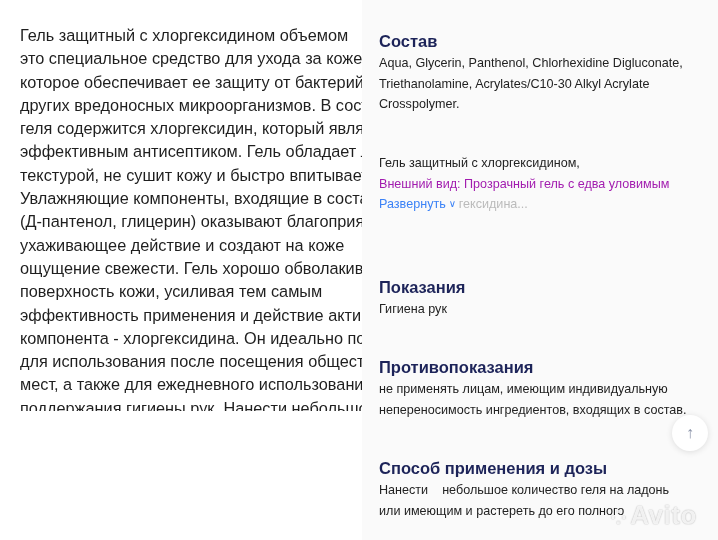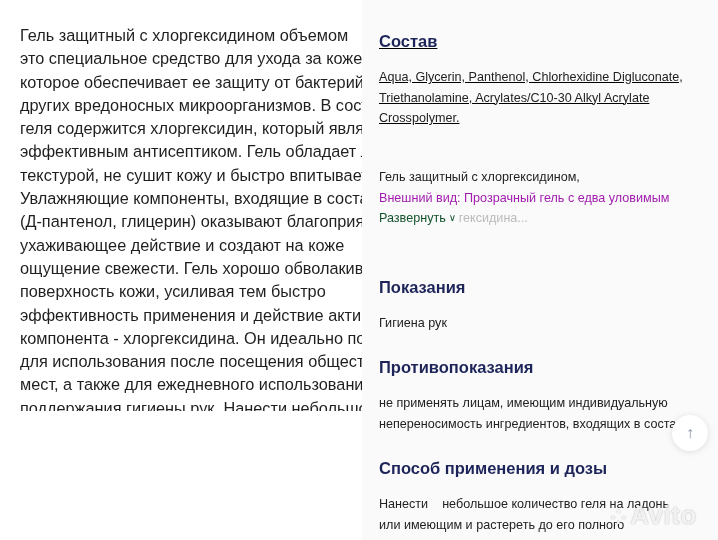--- a/index.html
+++ b/index.html
@@ -21,35 +21,35 @@
     .right-panel {
       position: absolute; left: 362px; top: 0; width: 356px; height: 540px;
       background: #fafafa; overflow: hidden;
     }
     .section { position: absolute; left: 17px; width: 340px; }
     .section h2 {
       margin: 0; font-size: 16.5px; font-weight: bold; color: #1d2459;
       line-height: 22px; white-space: nowrap;
     }
     .section .body {
-      margin-top: 15px; font-size: 12.6px; line-height: 20.5px; color: #222;
+      margin-top: 1px; font-size: 12.6px; line-height: 20.5px; color: #222;
       white-space: nowrap;
     }
-    .sec-composition { top: 30px; text-decoration: underline; }
+    .sec-composition { top: 30px; }
     .sec-description { top: 152px; }
     .sec-indications { top: 276px; }
     .sec-contra { top: 356px; }
     .sec-usage { top: 457px; }
     .desc-line2 { color: #a21caf; }
     .expand-row { position: relative; height: 20px; }
     .expand-fade {
       position: absolute; left: 0; top: 0; color: #bbb; white-space: nowrap;
     }
     .expand-button {
-      position: absolute; left: 0; top: 0; color: #14532d; background: #fafafa;
+      position: absolute; left: 0; top: 0; color: #3b82f6; background: #fafafa;
       padding-right: 3px; cursor: pointer; white-space: nowrap;
     }
     .expand-button .chev { display: inline-block; font-size: 10px; margin-left: 3px; vertical-align: 1px; }
     .scroll-top {
       position: absolute; left: 310px; top: 415px; width: 36px; height: 36px;
       border-radius: 50%; background: #ffffff;
       box-shadow: 0 1px 6px rgba(0,0,0,0.12);
       display: flex; align-items: center; justify-content: center;
       color: #8a93a8; font-size: 16px;
     }
@@ -70,21 +70,21 @@
     <span class="line">это специальное средство для ухода за кожей,</span>
     <span class="line">которое обеспечивает ее защиту от бактерий и</span>
     <span class="line">других вредоносных микроорганизмов. В составе</span>
     <span class="line">геля содержится хлоргексидин, который является</span>
     <span class="line">эффективным антисептиком. Гель обладает легкой</span>
     <span class="line">текстурой, не сушит кожу и быстро впитывается.</span>
     <span class="line">Увлажняющие компоненты, входящие в состав</span>
     <span class="line">(Д-пантенол, глицерин) оказывают благоприятное</span>
     <span class="line">ухаживающее действие и создают на коже</span>
     <span class="line">ощущение свежести. Гель хорошо обволакивает</span>
-    <span class="line">поверхность кожи, усиливая тем быстро</span>
+    <span class="line">поверхность кожи, усиливая тем самым</span>
     <span class="line">эффективность применения и действие активного</span>
     <span class="line">компонента - хлоргексидина. Он идеально подходит</span>
     <span class="line">для использования после посещения общественных</span>
     <span class="line">мест, а также для ежедневного использования для</span>
     <span class="line">поддержания гигиены рук. Нанести небольшое</span>
   </div>
 </div>
 
 <div class="right-panel">
 

